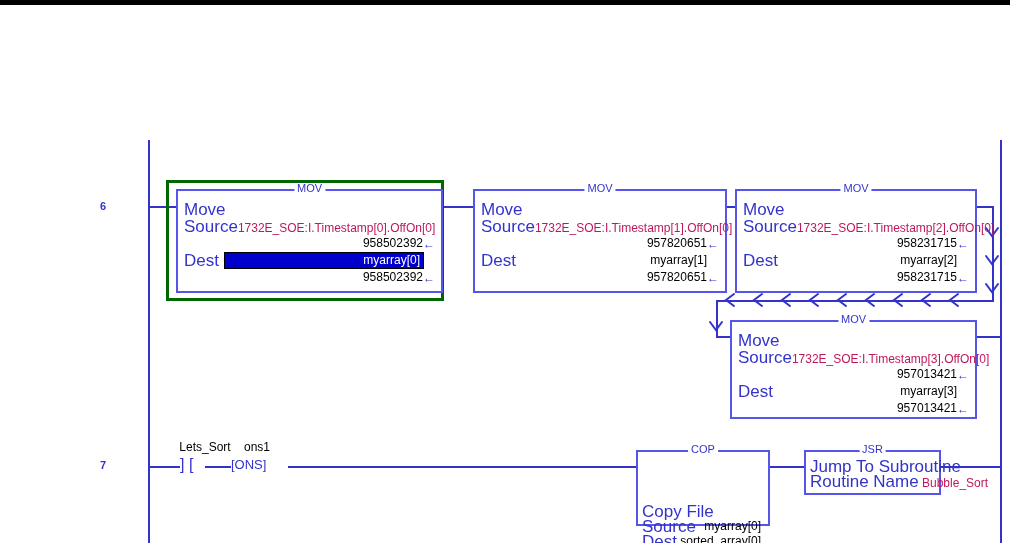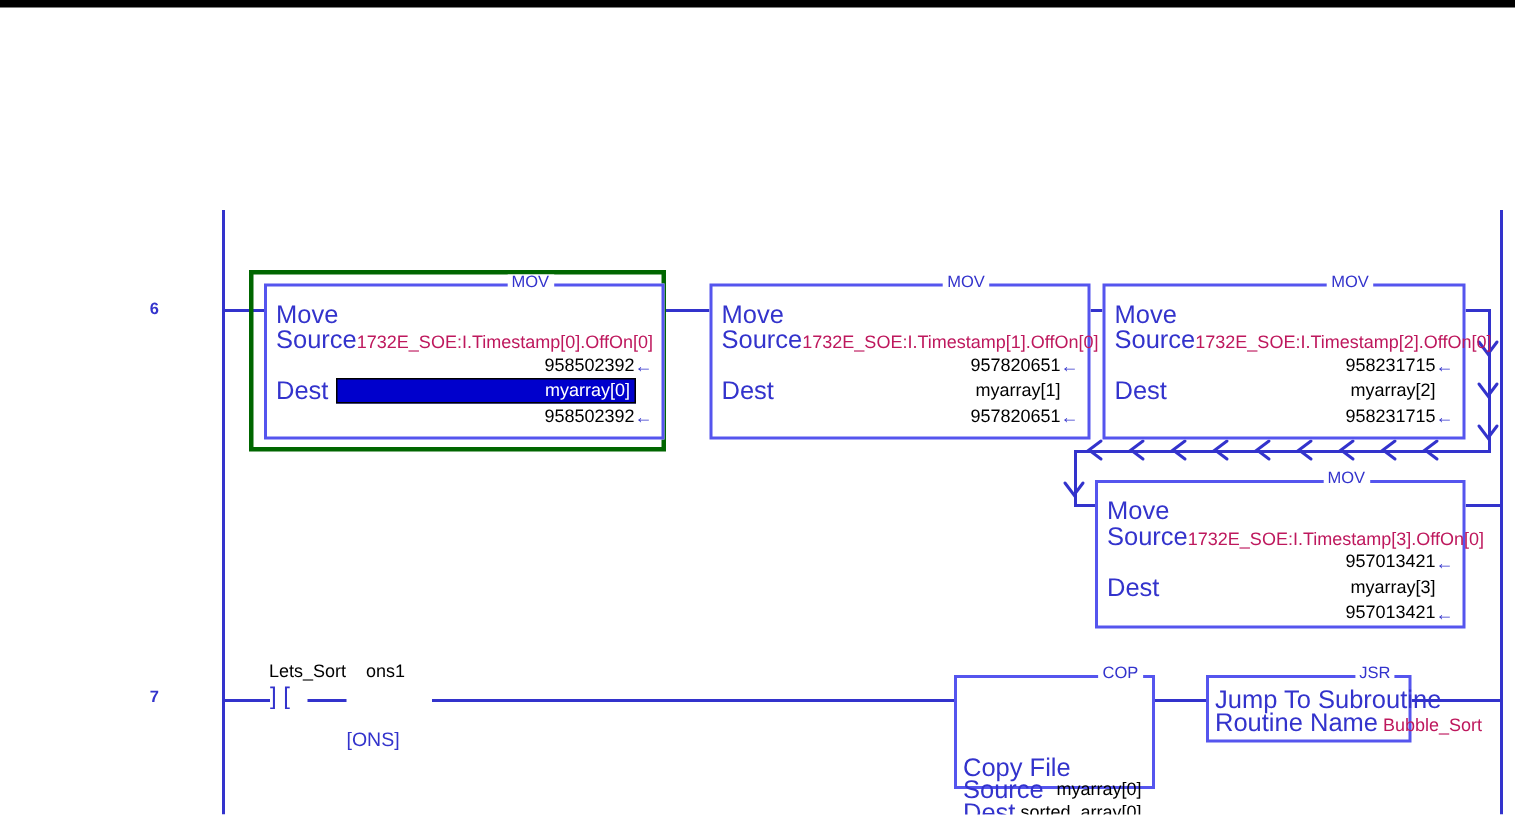--- a/index.html
+++ b/index.html
@@ -71,21 +71,20 @@
     top: -8px;
     left: 50%;
     transform: translateX(-50%);
     background: #ffffff;
     color: #3333cc;
     font-size: 11px;
     font-family: "Liberation Sans", sans-serif;
     padding: 0 3px;
     line-height: 11px;
     white-space: nowrap;
-    margin-left: 44px;
   }
   
   .block-body {
     position: absolute;
     left: 6px;
     right: 6px;
     top: 10px;
   }
   .row {
     position: relative;
@@ -323,21 +322,21 @@
         <span class="val-right">957013421</span>
         <span class="arrow-left">←</span>
       </div>
     </div>
   </div>
 
   <div class="contact-label" style="left:160px; top:440px; width:90px;">Lets_Sort</div>
   <div class="xic" style="left:180px; top:456px;">] [</div>
 
   <div class="contact-label" style="left:227px; top:440px; width:60px;">ons1</div>
-  <div class="ons-box" style="left:231px; top:457px;margin-top:28px;">[ONS]</div>
+  <div class="ons-box" style="left:231px; top:457px;">[ONS]</div>
 
   <div class="block" style="left:636px; top:450px; width:134px; height:76px;">
     <div class="block-title">COP</div>
     <div class="block-body" style="left:4px; right:4px; top:8px;">
       <div class="row" style="height:15px; line-height:15px;margin-top:44px;">
         <span class="lbl">Copy File</span>
       </div>
       <div class="row" style="height:15px; line-height:15px;">
         <span class="lbl">Source</span>
         <span class="val-right" style="right:3px;">myarray[0]</span>

